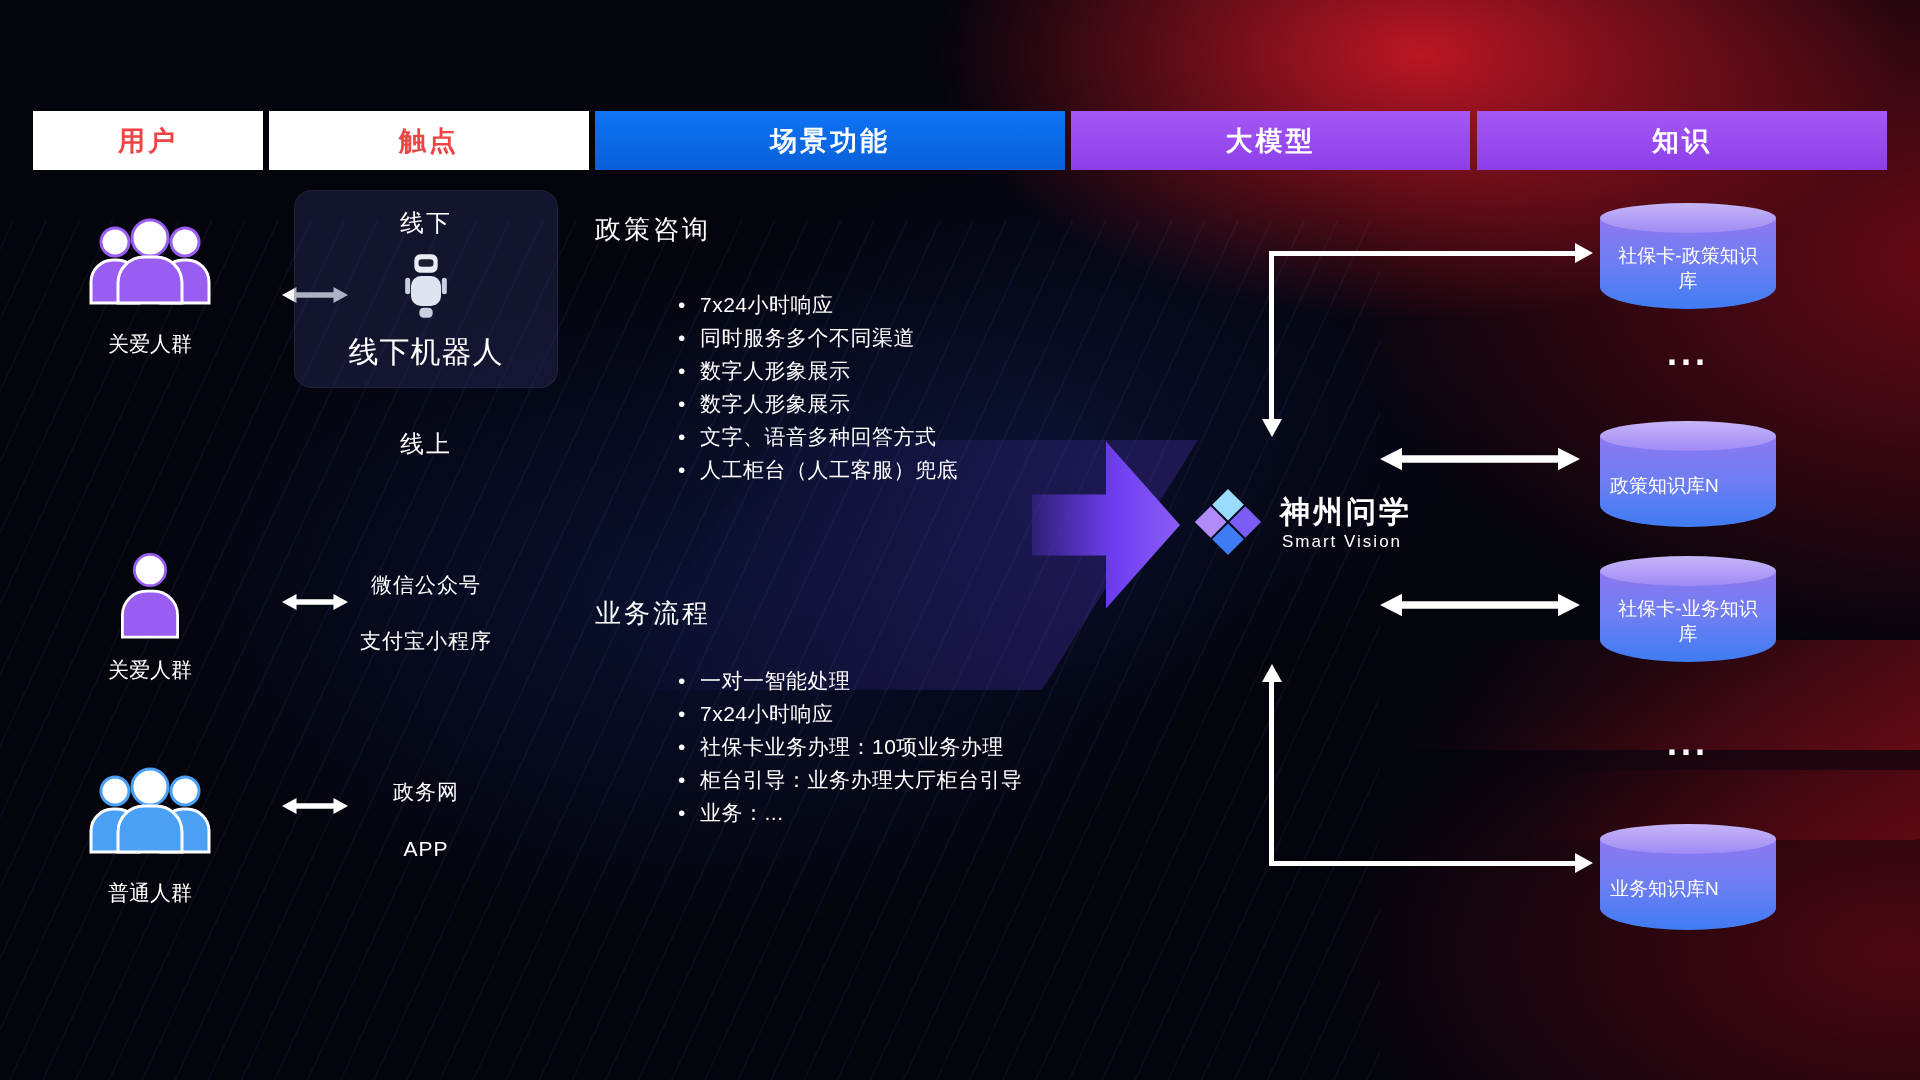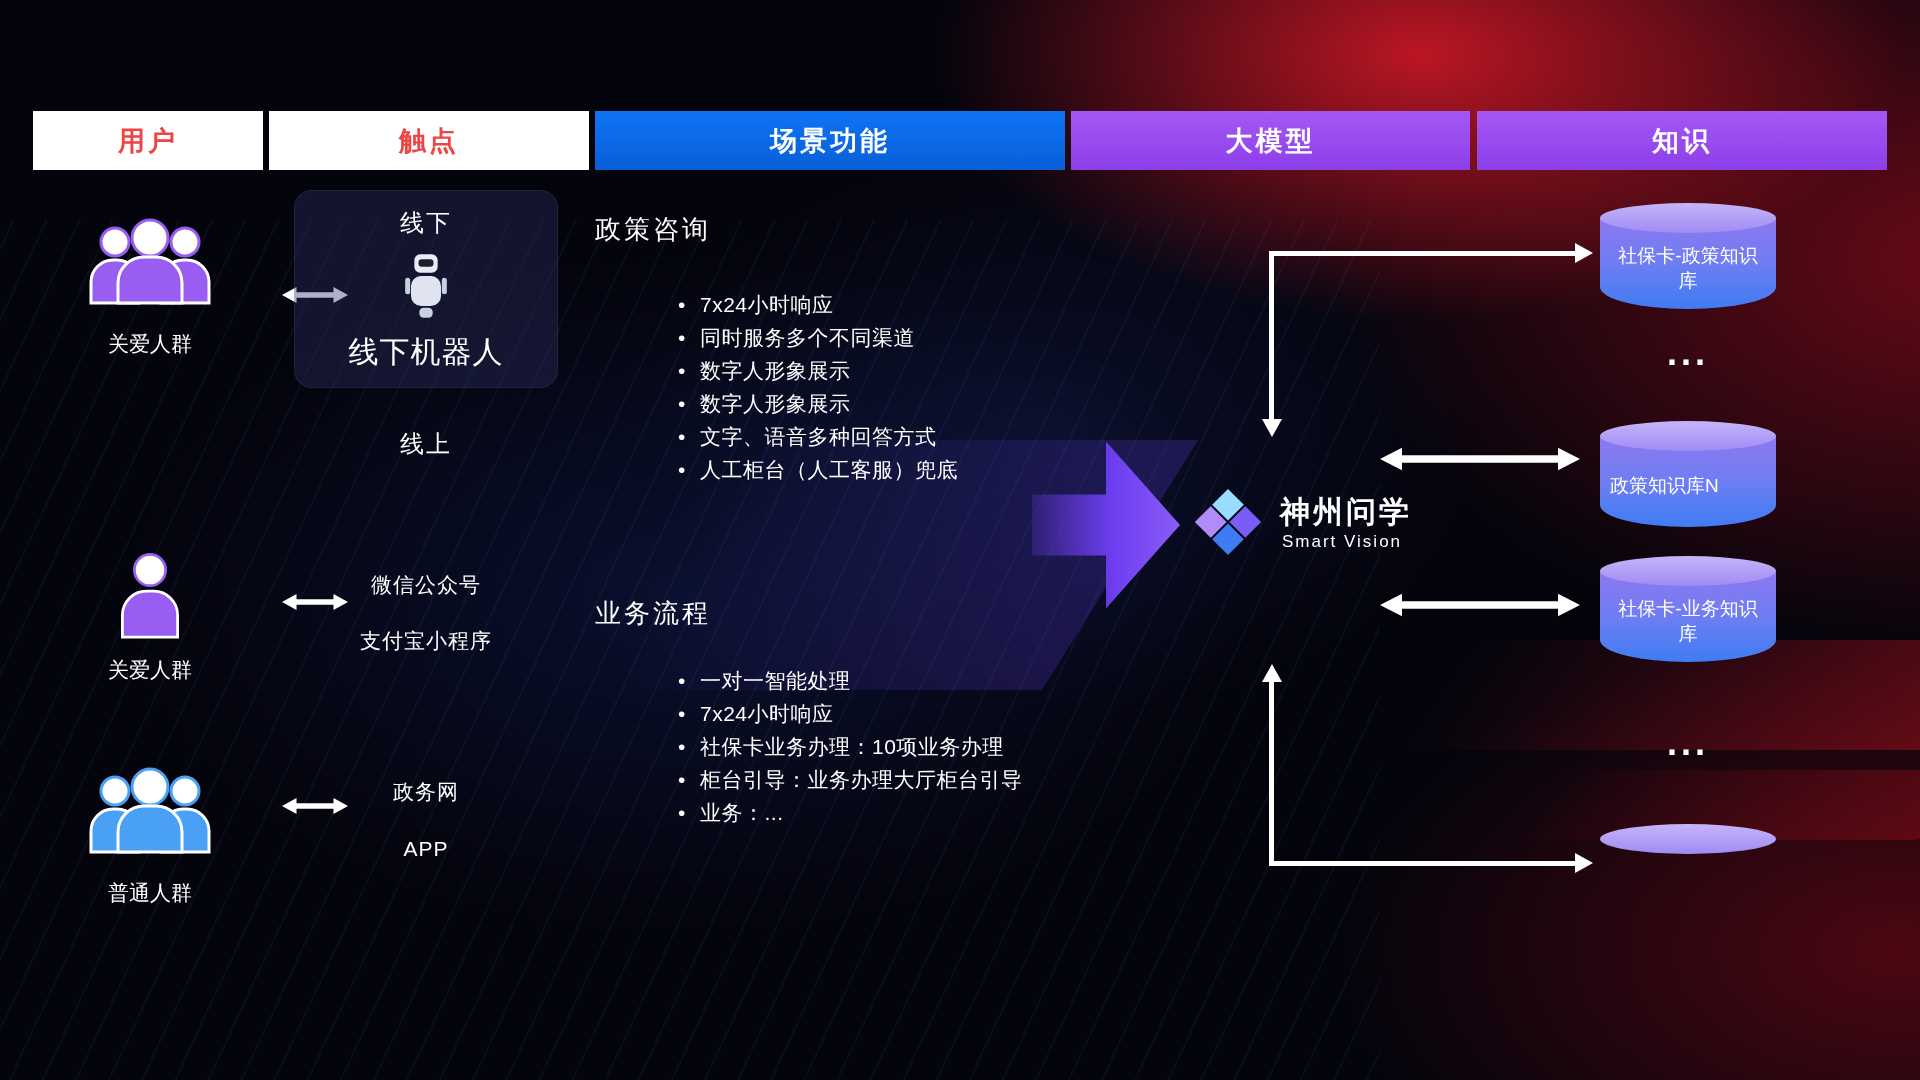--- a/index.html
+++ b/index.html
@@ -239,15 +239,18 @@
   </div>
   <div class="db" style="left:1600px;top:556px;">
     <div class="db-top"></div>
     <div class="db-body">
       <span>社保卡-业务知识库</span>
     </div>
   </div>
   <div class="db-dots" style="left:1600px;top:722px;">...</div>
   <div class="db" style="left:1600px;top:824px;">
     <div class="db-top"></div>
+    <div class="db-body">
+      <span>业务知识库N</span>
+    </div>
   </div>
 
 </div>
 
 </body></html>

